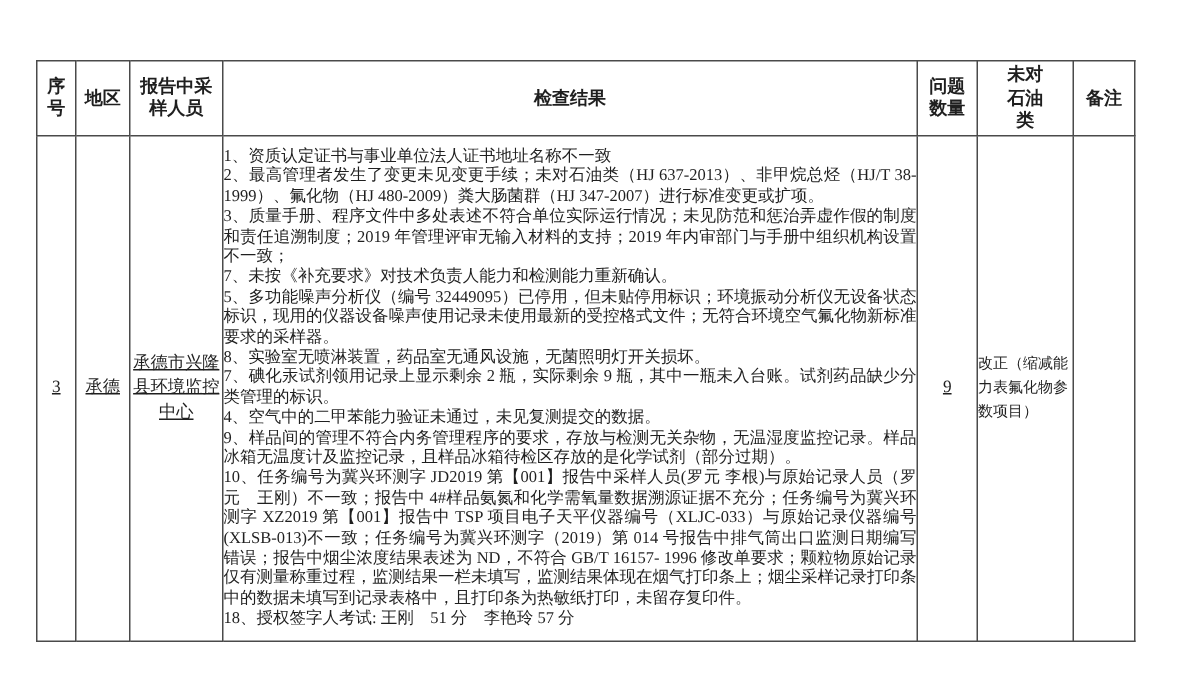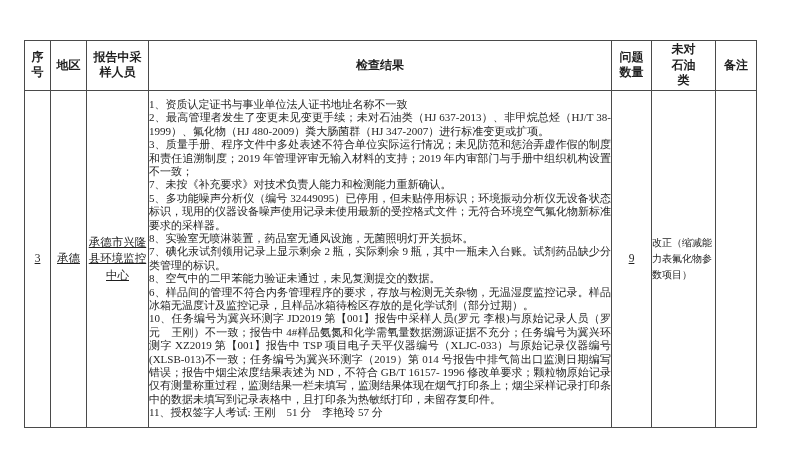--- a/index.html
+++ b/index.html
@@ -103,24 +103,24 @@
         <td class="c">承德</td>
         <td class="c">承德市兴隆县环境监控中心</td>
         <td class="problems-cell">
           <div class="problem-line">1、资质认定证书与事业单位法人证书地址名称不一致</div>
           <div class="problem-line">2、最高管理者发生了变更未见变更手续；未对石油类（HJ 637-2013）、非甲烷总烃（HJ/T 38-1999）、氟化物（HJ 480-2009）粪大肠菌群（HJ 347-2007）进行标准变更或扩项。</div>
           <div class="problem-line">3、质量手册、程序文件中多处表述不符合单位实际运行情况；未见防范和惩治弄虚作假的制度和责任追溯制度；2019 年管理评审无输入材料的支持；2019 年内审部门与手册中组织机构设置不一致；</div>
           <div class="problem-line">7、未按《补充要求》对技术负责人能力和检测能力重新确认。</div>
           <div class="problem-line">5、多功能噪声分析仪（编号 32449095）已停用，但未贴停用标识；环境振动分析仪无设备状态标识，现用的仪器设备噪声使用记录未使用最新的受控格式文件；无符合环境空气氟化物新标准要求的采样器。</div>
           <div class="problem-line">8、实验室无喷淋装置，药品室无通风设施，无菌照明灯开关损坏。</div>
           <div class="problem-line">7、碘化汞试剂领用记录上显示剩余 2 瓶，实际剩余 9 瓶，其中一瓶未入台账。试剂药品缺少分类管理的标识。</div>
-          <div class="problem-line">8、空气中的二甲苯能力验证未通过，未见复测提交的数据。</div>
-          <div class="problem-line">6、样品间的管理不符合内务管理程序的要求，存放与检测无关杂物，无温湿度监控记录。样品冰箱无温度计及监控记录，且样品冰箱待检区存放的是化学试剂（部分过期）。</div>
+          <div class="problem-line">4、空气中的二甲苯能力验证未通过，未见复测提交的数据。</div>
+          <div class="problem-line">9、样品间的管理不符合内务管理程序的要求，存放与检测无关杂物，无温湿度监控记录。样品冰箱无温度计及监控记录，且样品冰箱待检区存放的是化学试剂（部分过期）。</div>
           <div class="problem-line">10、任务编号为冀兴环测字 JD2019 第【001】报告中采样人员(罗元 李根)与原始记录人员（罗元　王刚）不一致；报告中 4#样品氨氮和化学需氧量数据溯源证据不充分；任务编号为冀兴环测字 XZ2019 第【001】报告中 TSP 项目电子天平仪器编号（XLJC-033）与原始记录仪器编号(XLSB-013)不一致；任务编号为冀兴环测字（2019）第 014 号报告中排气筒出口监测日期编写错误；报告中烟尘浓度结果表述为 ND，不符合 GB/T 16157- 1996 修改单要求；颗粒物原始记录仅有测量称重过程，监测结果一栏未填写，监测结果体现在烟气打印条上；烟尘采样记录打印条中的数据未填写到记录表格中，且打印条为热敏纸打印，未留存复印件。</div>
-          <div class="problem-line">11、授权签字人考试: 王刚　51 分　李艳玲 57 分</div>
+          <div class="problem-line">18、授权签字人考试: 王刚　51 分　李艳玲 57 分</div>
         </td>
         <td class="c">9</td>
         <td class="result-cell">改正（缩减能力表氟化物参数项目）</td>
         <td class="c"></td>
       </tr>
     </tbody>
   </table>
 </div>
 
 </body></html>

